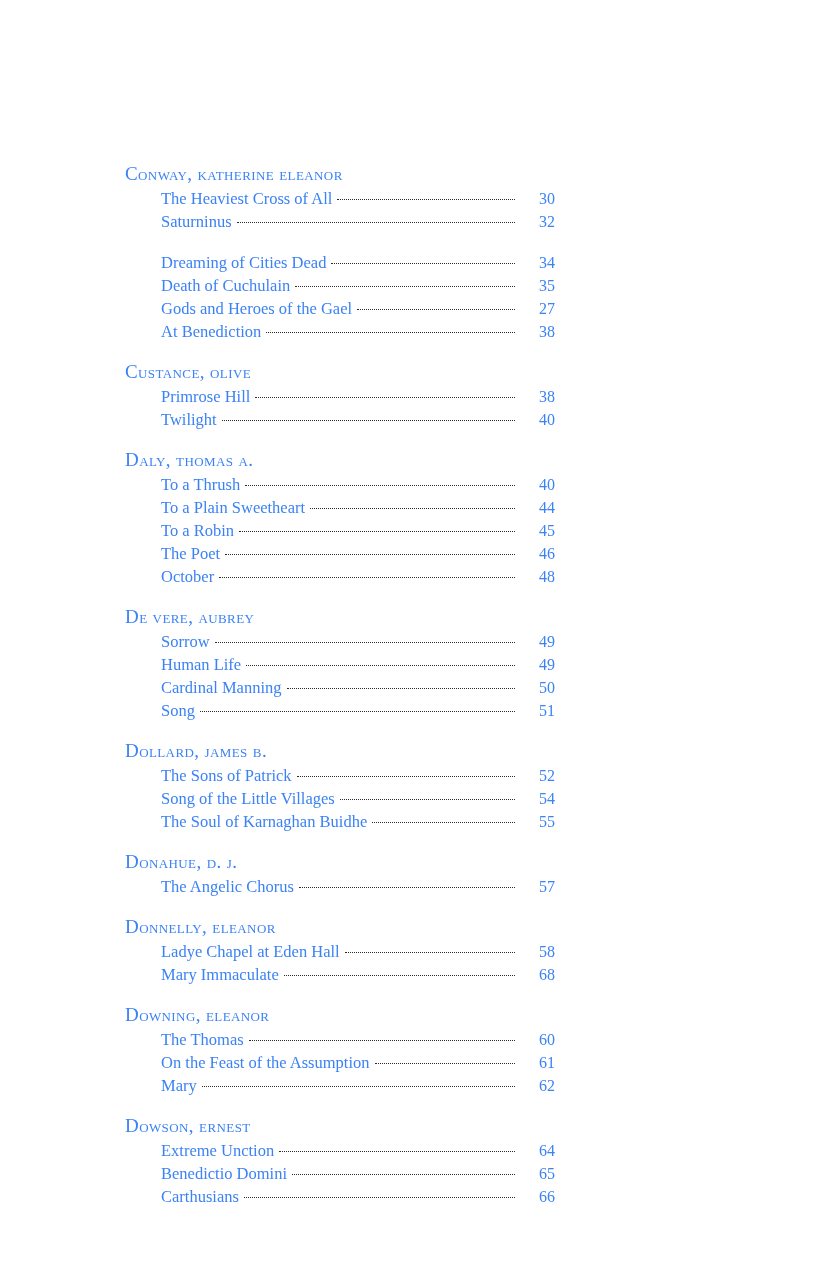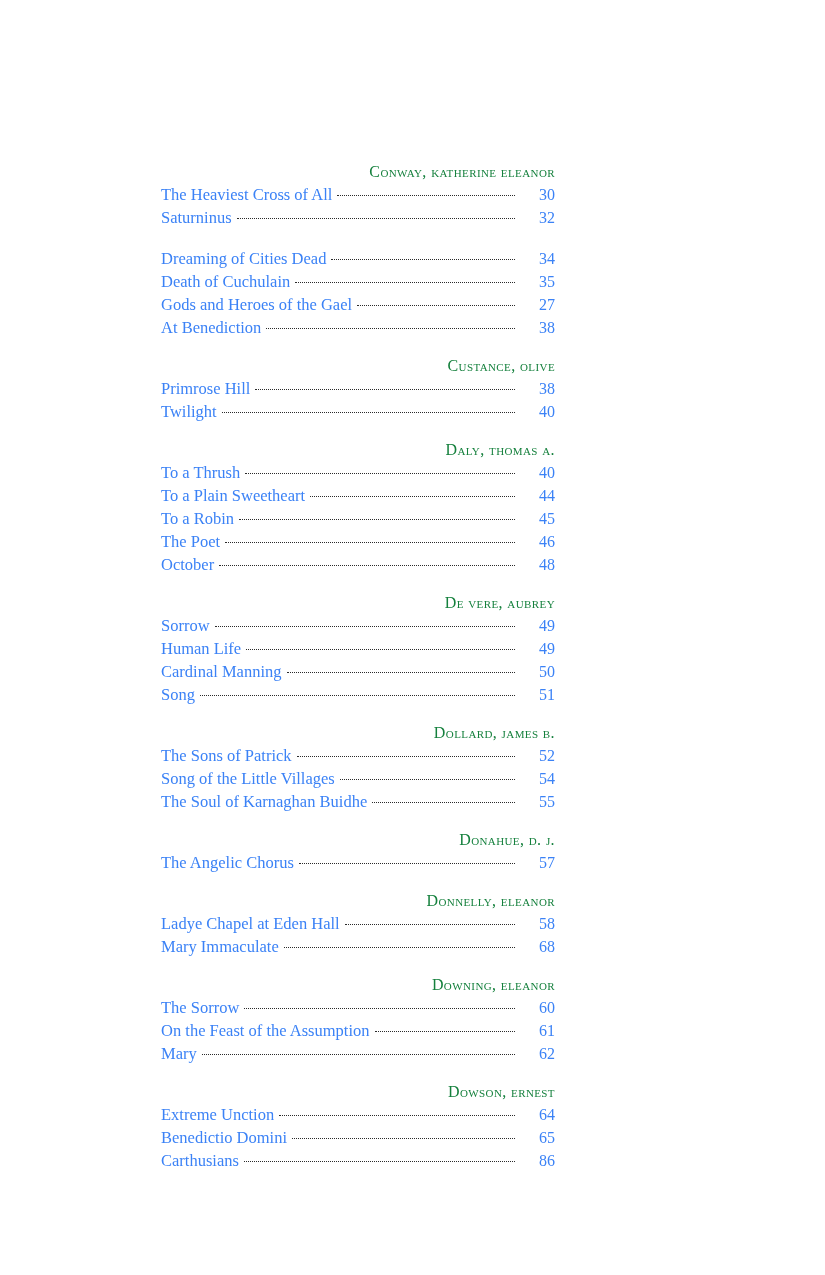--- a/index.html
+++ b/index.html
@@ -30,28 +30,27 @@
     width: 430px;
   }
   .author-group {
     margin-bottom: 18px;
   }
   .author-group:last-child {
     margin-bottom: 0;
   }
   .author-name {
     font-family: "Liberation Serif", serif;
-    font-size: 16px;
+    font-size: 19px;
     letter-spacing: 0.4px;
-    color: #15803d;
+    color: #3b82f6;
     white-space: nowrap;
     margin-bottom: 2px;
     font-variant: small-caps;
     text-transform: lowercase;
-    text-align: right;
   }
   .author-name::first-letter {
     text-transform: uppercase;
   }
   .entry {
     display: flex;
     align-items: baseline;
     padding-left: 36px;
     font-size: 16.5px;
     line-height: 23px;
@@ -216,21 +215,21 @@
         </div>
         <div class="entry">
           <span class="entry-title">Mary Immaculate</span>
           <span class="dots"></span>
           <span class="entry-page">68</span>
         </div>
       </div>
       <div class="author-group">
         <div class="author-name">Downing, Eleanor</div>
         <div class="entry">
-          <span class="entry-title">The Sorrow</span>
+          <span class="entry-title">The Thomas</span>
           <span class="dots"></span>
           <span class="entry-page">60</span>
         </div>
         <div class="entry">
           <span class="entry-title">On the Feast of the Assumption</span>
           <span class="dots"></span>
           <span class="entry-page">61</span>
         </div>
         <div class="entry">
           <span class="entry-title">Mary</span>
@@ -246,17 +245,17 @@
           <span class="entry-page">64</span>
         </div>
         <div class="entry">
           <span class="entry-title">Benedictio Domini</span>
           <span class="dots"></span>
           <span class="entry-page">65</span>
         </div>
         <div class="entry">
           <span class="entry-title">Carthusians</span>
           <span class="dots"></span>
-          <span class="entry-page">86</span>
+          <span class="entry-page">66</span>
         </div>
       </div>
     </div>
 </div>
 
 </body></html>

